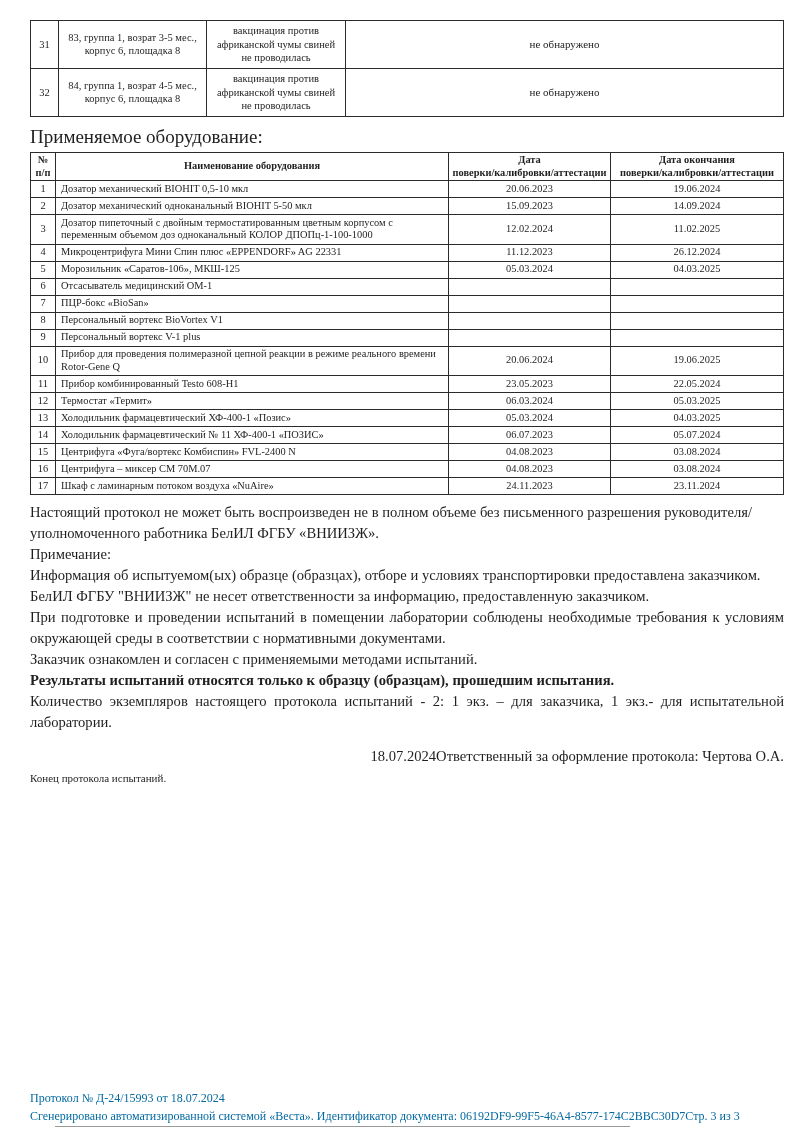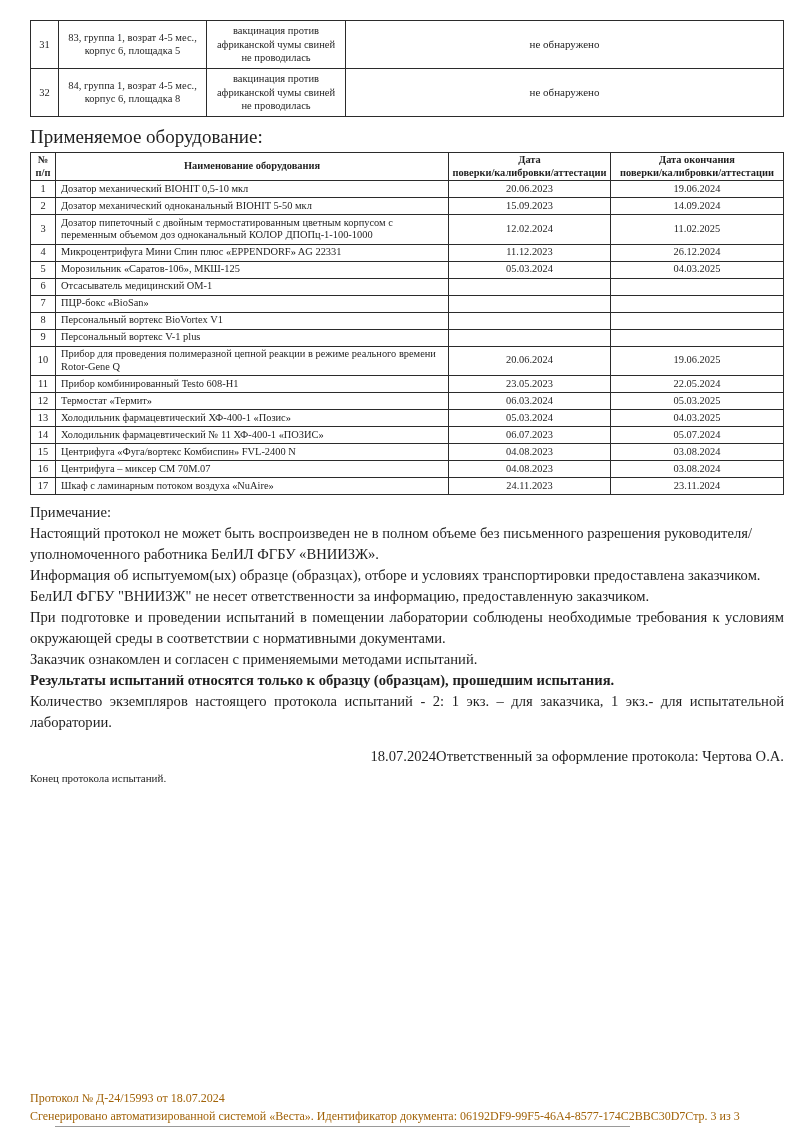--- a/index.html
+++ b/index.html
@@ -48,21 +48,21 @@
   
   .signoff {
     display: flex; justify-content: flex-end;
     width: 754px; margin-top: 15px; font-size: 14.6px;
   }
   .end-line { font-size: 11px; margin-top: 7px; }
 
   
   .footer {
     position: absolute; left: 30px; right: 16px; top: 1091px;
-    font-size: 12px; color: #a16207;
+    font-size: 12px; color: #0369a1;
   }
   .footer-line2 { display: flex; margin-top: 3px; }
   .footer-rule {
     position: absolute; top: 1126px; left: 55px; width: 575px;
     border-top: 1.5px solid #9a9a9a;
   }
 </style>
 </head>
 <body>
 
@@ -72,21 +72,21 @@
     <colgroup>
       <col style="width:28px">
       <col style="width:148px">
       <col style="width:139px">
       <col>
     </colgroup>
     <tbody>
 
         <tr>
           <td>31</td>
-          <td>83, группа 1, возрат 4-5 мес., корпус 6, площадка 5</td>
+          <td>83, группа 1, возрат 3-5 мес., корпус 6, площадка 8</td>
           <td>вакцинация против африканской чумы свиней не проводилась</td>
           <td class="c-result">не обнаружено</td>
         </tr>
 
         <tr>
           <td>32</td>
           <td>84, группа 1, возрат 4-5 мес., корпус 6, площадка 8</td>
           <td>вакцинация против африканской чумы свиней не проводилась</td>
           <td class="c-result">не обнаружено</td>
         </tr>
@@ -236,22 +236,22 @@
         <tr>
           <td class="c-num">17</td>
           <td class="c-name">Шкаф с ламинарным потоком воздуха «NuAire»</td>
           <td class="c-date">24.11.2023</td>
           <td class="c-date">23.11.2024</td>
         </tr>
       </tbody>
   </table>
 
   <div class="notes">
+    <p>Настоящий протокол не может быть воспроизведен не в полном объеме без письменного разрешения руководителя/уполномоченного работника БелИЛ ФГБУ «ВНИИЗЖ».</p>
     <p>Примечание:</p>
-    <p>Настоящий протокол не может быть воспроизведен не в полном объеме без письменного разрешения руководителя/уполномоченного работника БелИЛ ФГБУ «ВНИИЗЖ».</p>
     <p class="p-justify">Информация об испытуемом(ых) образце (образцах), отборе и условиях транспортировки предоставлена заказчиком.</p>
     <p>БелИЛ ФГБУ "ВНИИЗЖ" не несет ответственности за информацию, предоставленную заказчиком.</p>
     <p class="p-justify">При подготовке и проведении испытаний в помещении лаборатории соблюдены необходимые требования к условиям окружающей среды в соответствии с нормативными документами.</p>
     <p>Заказчик ознакомлен и согласен с применяемыми методами испытаний.</p>
     <p class="p-bold">Результаты испытаний относятся только к образцу (образцам), прошедшим испытания.</p>
     <p class="p-justify">Количество экземпляров настоящего протокола испытаний - 2: 1 экз. – для заказчика, 1 экз.- для испытательной лаборатории.</p>
   </div>
 
   <div class="signoff">
     <span>18.07.2024</span>

